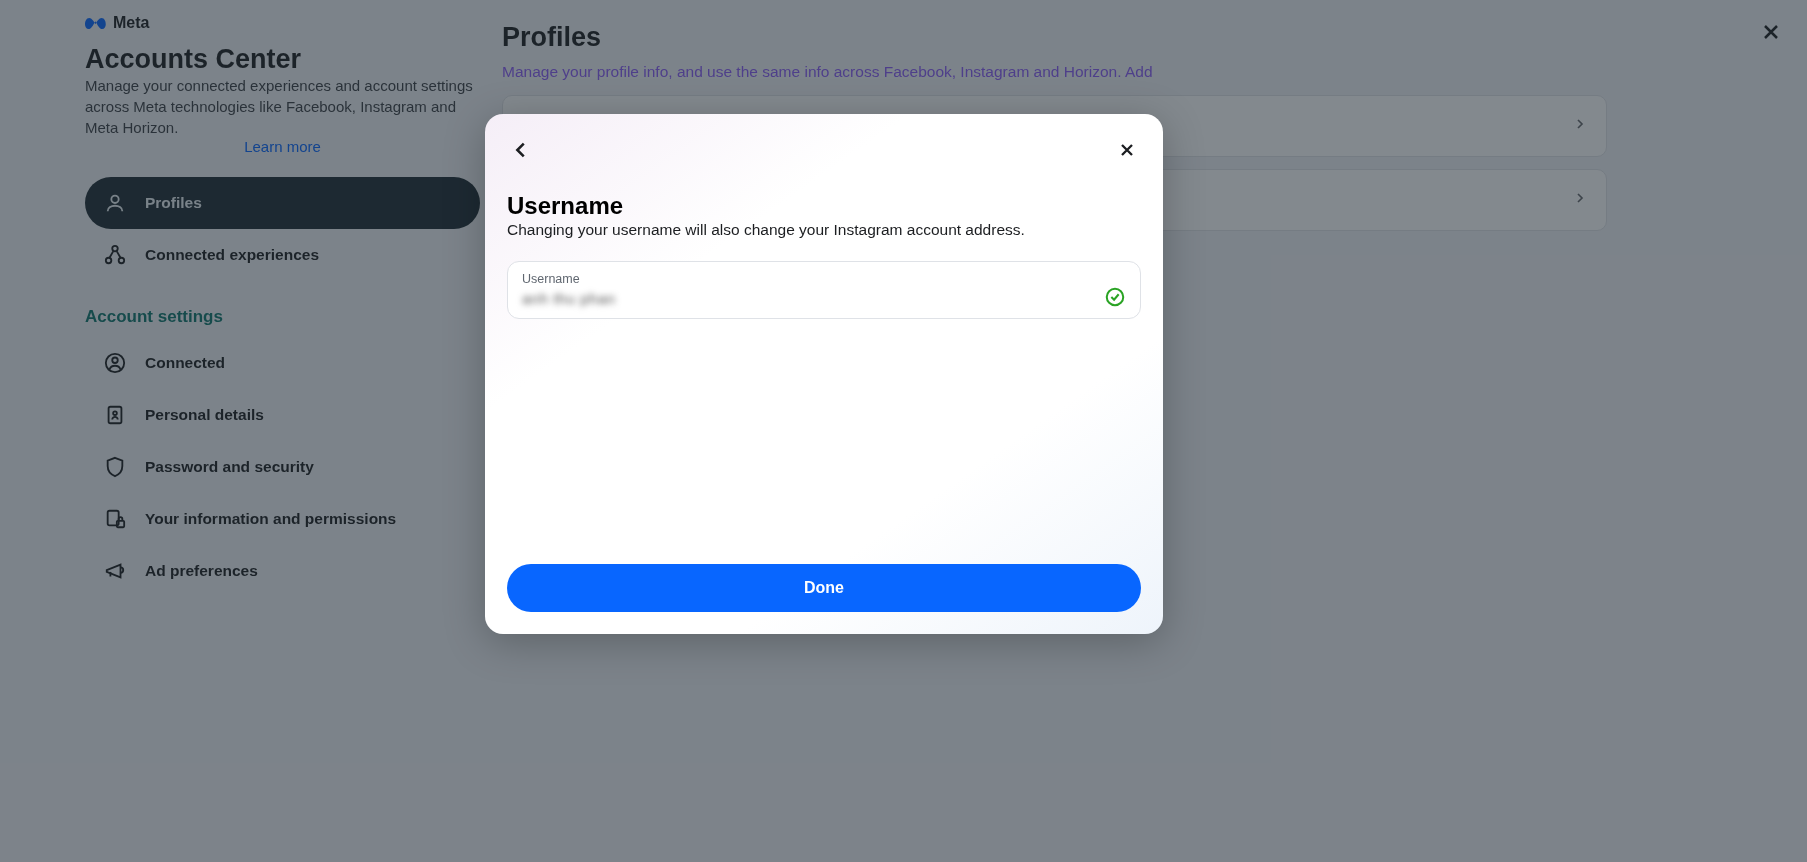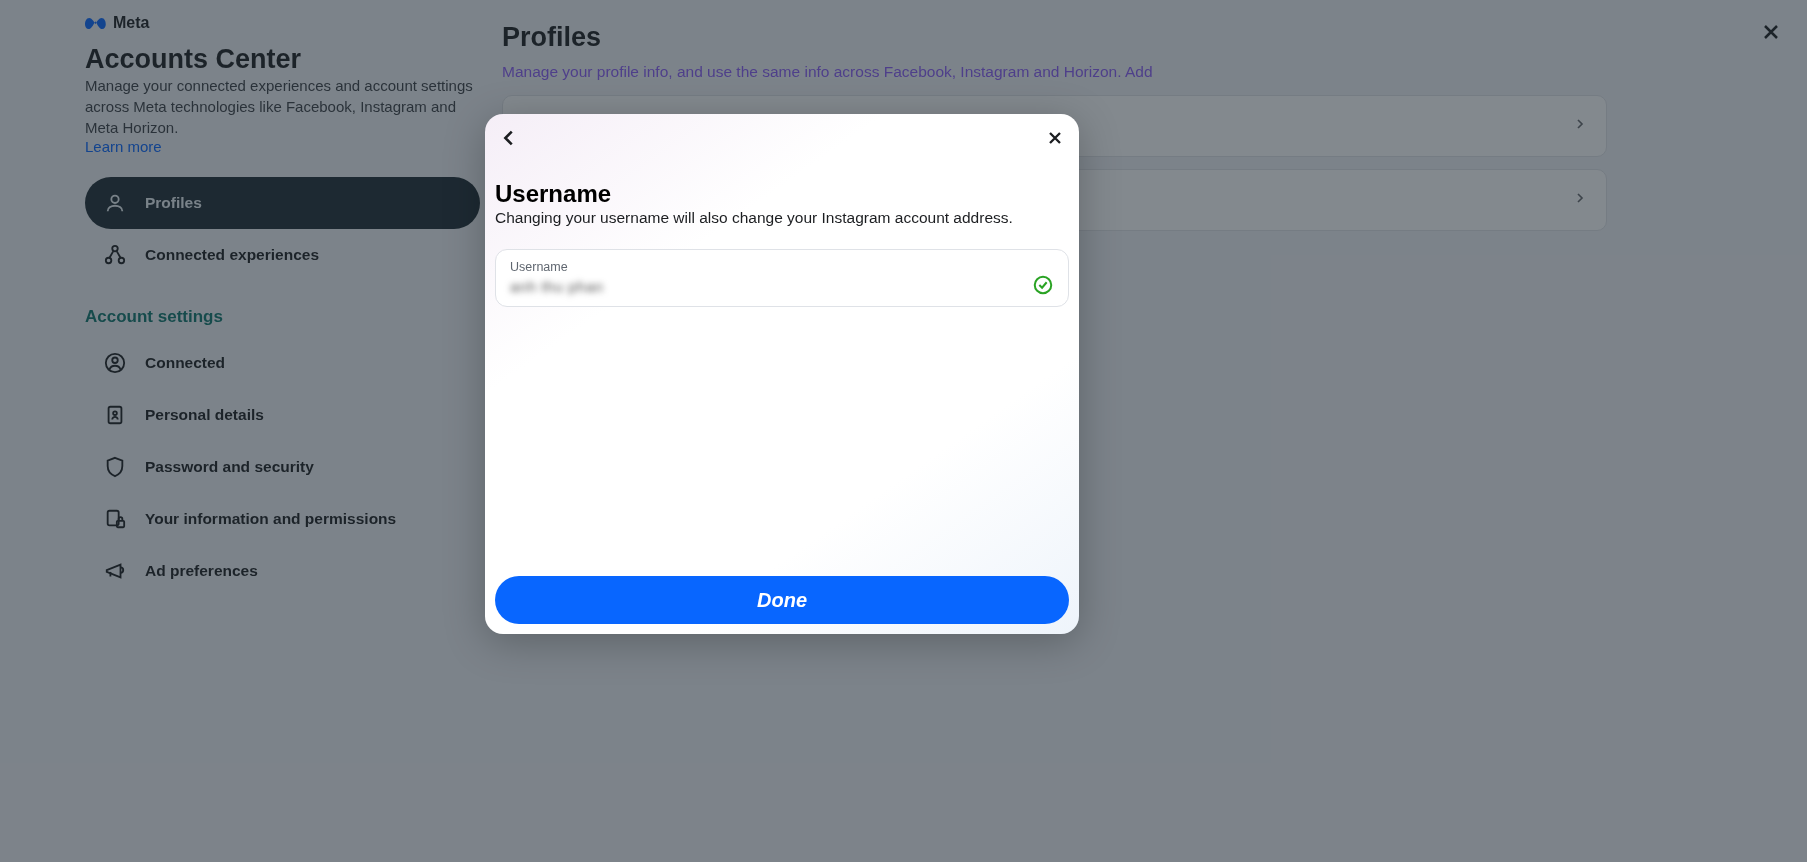--- a/index.html
+++ b/index.html
@@ -24,21 +24,21 @@
     padding-left: 85px;
     padding-top: 12px;
     color: #1c1e21;
   }
   .sidebar { width: 395px; }
   .meta-logo { display: flex; align-items: center; gap: 6px; margin-bottom: 10px; }
   .meta-logo svg { width: 22px; height: 22px; }
   .meta-logo-text { font-weight: 700; font-size: 16px; color: #1c1e21; }
   .ac-title { font-size: 27px; font-weight: 800; margin-top: 10px; }
   .ac-desc { font-size: 15px; line-height: 1.4; color: #3b3f45; }
-  .learn-more { color: #0866ff; font-size: 15px; cursor: pointer; }
+  .learn-more { color: #0866ff; font-size: 15px; cursor: pointer; text-align: center; }
   .nav { margin-top: 22px; }
   .nav-item {
     display: flex; align-items: center; gap: 18px;
     padding: 14px 18px; border-radius: 28px;
     font-size: 15.5px; font-weight: 600; color: #1c1e21; cursor: pointer;
   }
   .nav-item.active { background: #1d2b33; color: #e9eff3; }
   .nav-item.active .nav-icon { color: #e9eff3; }
   .nav-icon { width: 24px; height: 24px; display:flex; align-items:center; justify-content:center; color:#1c1e21; }
   .section-label { font-size: 17px; font-weight: 700; margin: 26px 0 10px; color:#0f766e; }
@@ -48,26 +48,26 @@
   .top-close {
     position:absolute; top:14px; right:18px; z-index:4;
     width:36px; height:36px; display:flex; align-items:center; justify-content:center;
     color:#1c1e21; cursor:pointer;
   }
 
   
   .modal {
     position: absolute;
     left: 485px; top: 114px;
-    width: 594px; height: 520px;
+    width: 678px; height: 520px;
     background: #fff;
     border-radius: 18px;
     z-index: 10;
     box-shadow: 0 8px 40px rgba(0,0,0,0.25);
-    padding: 10px;
+    padding: 22px;
     display:flex; flex-direction:column;
     background: linear-gradient(145deg, #f5eef7 0%, #ffffff 30%, #ffffff 70%, #eef4fb 100%);
   }
   .modal-header { display:flex; justify-content:space-between; align-items:center; height:28px; }
   .modal-header .icon-btn { width:28px; height:28px; display:flex; align-items:center; justify-content:center; cursor:pointer; color:#1c1e21; }
   .modal-title { font-size: 24px; font-weight: 800; margin-top: 28px; }
   .modal-desc { font-size: 15.5px; color:#1c1e21; line-height:1.35; }
   .input-wrap {
     margin-top: 20px; background:#fff; border:1px solid #dfe2e7; border-radius: 12px;
     padding: 10px 14px; position:relative;
@@ -76,21 +76,21 @@
   .input-row { display:flex; align-items:center; justify-content:space-between; }
   .username-value {
     margin-top:4px; font-size:15px; color:#555;
     filter: blur(3px); user-select:none;
     letter-spacing: 0.5px;
   }
   .check-icon { width:22px; height:22px; color:#2aa324; }
   .modal-spacer { flex:1; }
   .done-btn {
     background:#0866ff; color:#fff; border:none; border-radius: 24px;
-    height:48px; font-size:20px; font-weight:700; cursor:pointer; width:100%;font-style:italic;
+    height:48px; font-size:16px; font-weight:700; cursor:pointer; width:100%;
   }
 
   
   .profile-row {
     display:flex; align-items:center; justify-content:space-between;
     border:1px solid #dfe2e7; border-radius:10px; padding:20px 18px; margin-top:12px;
     background:#fff;
   }
 </style>
 </head>

